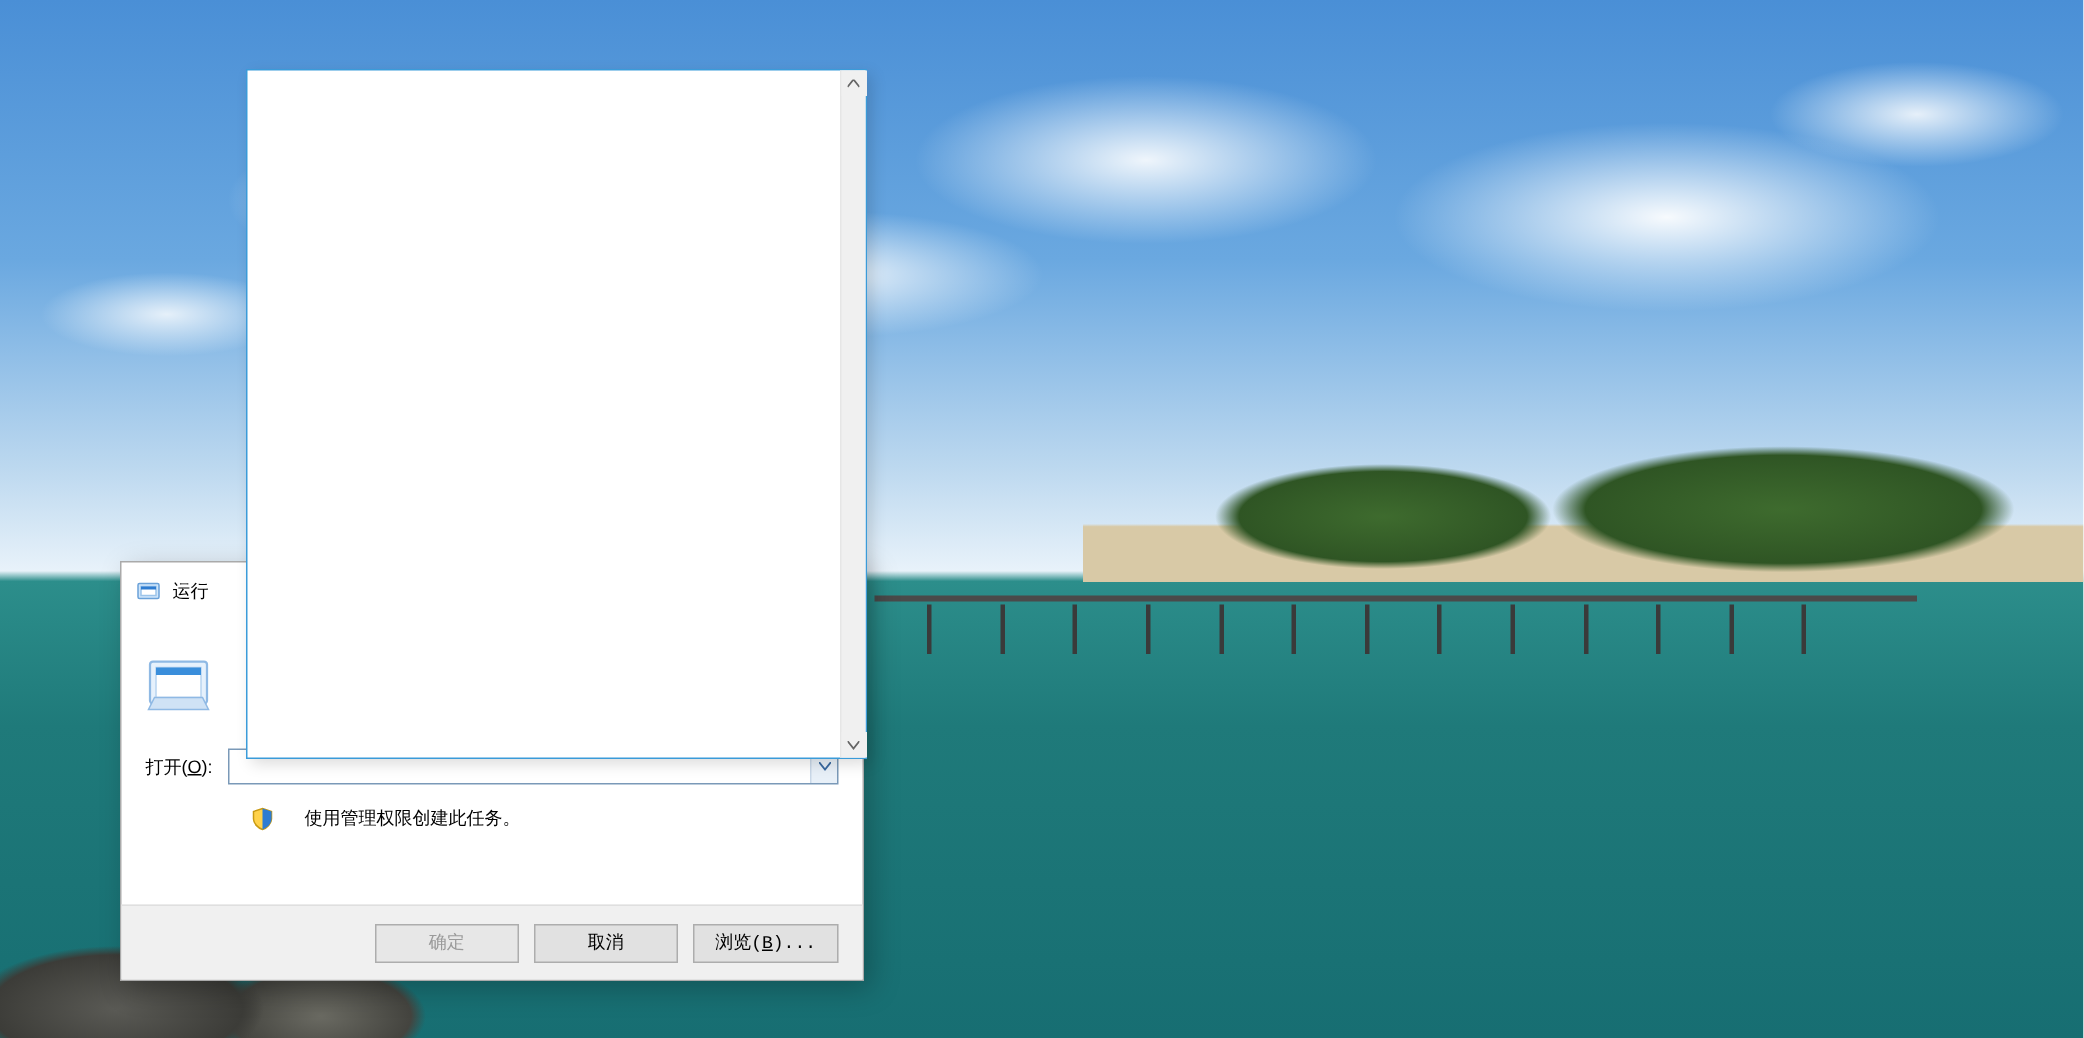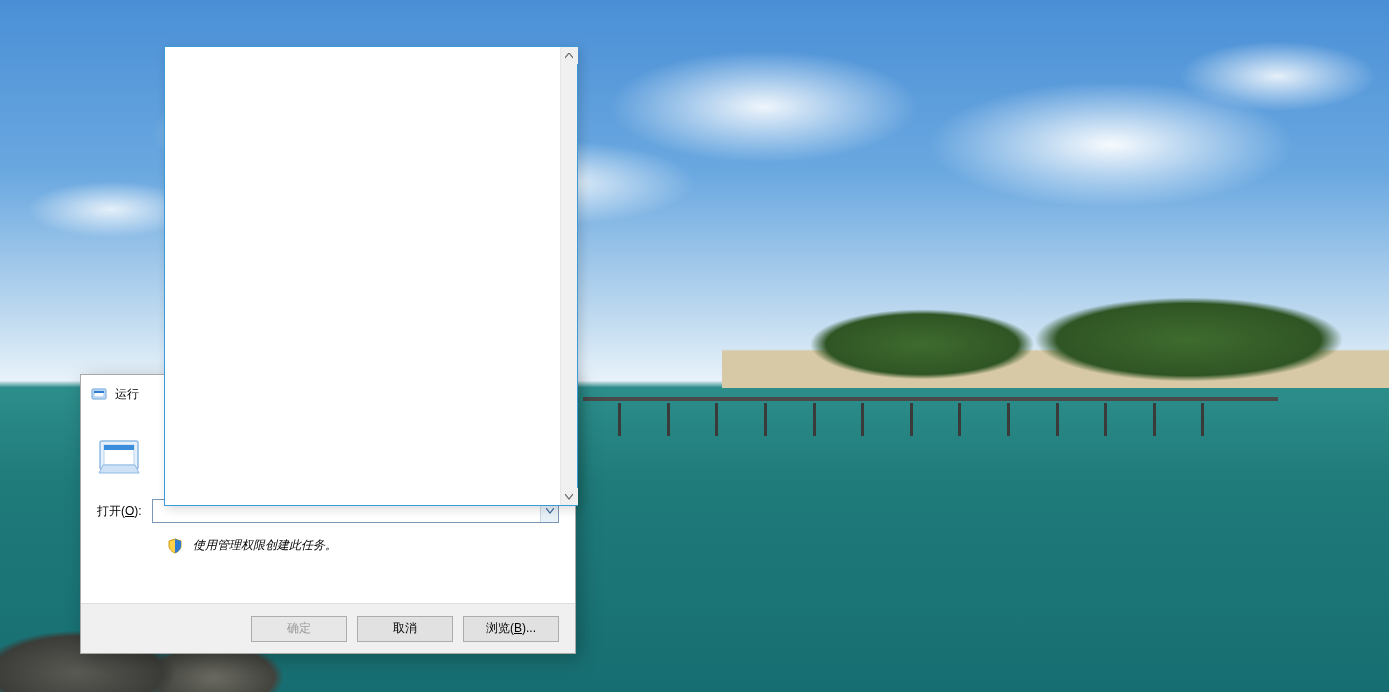--- a/index.html
+++ b/index.html
@@ -81,31 +81,31 @@
   }
   .open-combo input {
     width: 100%; height: 100%; border: 1px solid #7a99b8; padding: 0 22px 0 4px; font-size: 12px; outline: none;
   }
   .open-combo .drop {
     position: absolute; right: 1px; top: 1px; width: 18px; height: 22px;
     background: #e8f0f8; border-left: 1px solid #c9d8e8;
     display: flex; align-items: center; justify-content: center;
   }
 
-  .admin-row { display: flex; align-items: center; gap: 10px; padding-left: 70px; font-style: italic; }
+  .admin-row { display: flex; align-items: center; gap: 20px; padding-left: 70px; }
   .admin-text { font-size: 12px; color: #000; }
 
   .button-bar {
     position: absolute; left: 0; right: 0; bottom: 0; height: 50px;
     background: #f0f0f0; border-top: 1px solid #dfdfdf;
     display: flex; align-items: center; justify-content: flex-end; gap: 10px; padding-right: 16px;
   }
   .btn {
     min-width: 96px; height: 26px; border: 1px solid #adadad; background: #e1e1e1;
-    font-size: 12px; padding: 0 14px; cursor: default;
+    font-size: 12px; padding: 0 14px; cursor: default; font-family: Liberation Mono, monospace;
   }
   .btn[disabled] { color: #9a9a9a; background: #e7e7e7; }
 
   
   .dropdown-panel {
     position: absolute;
     left: 164px; top: 46px;
     width: 414px; height: 460px;
     background: #ffffff;
     border: 1px solid #3a9bd9;

